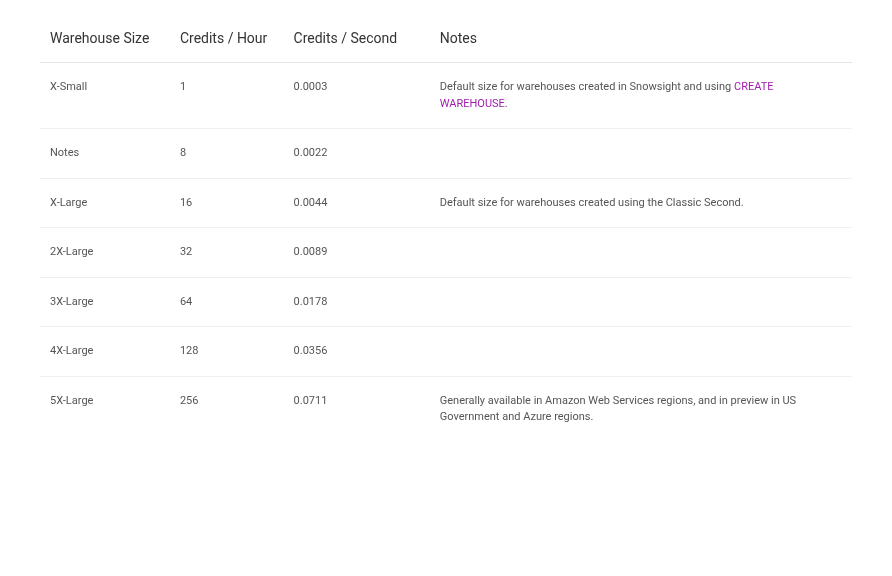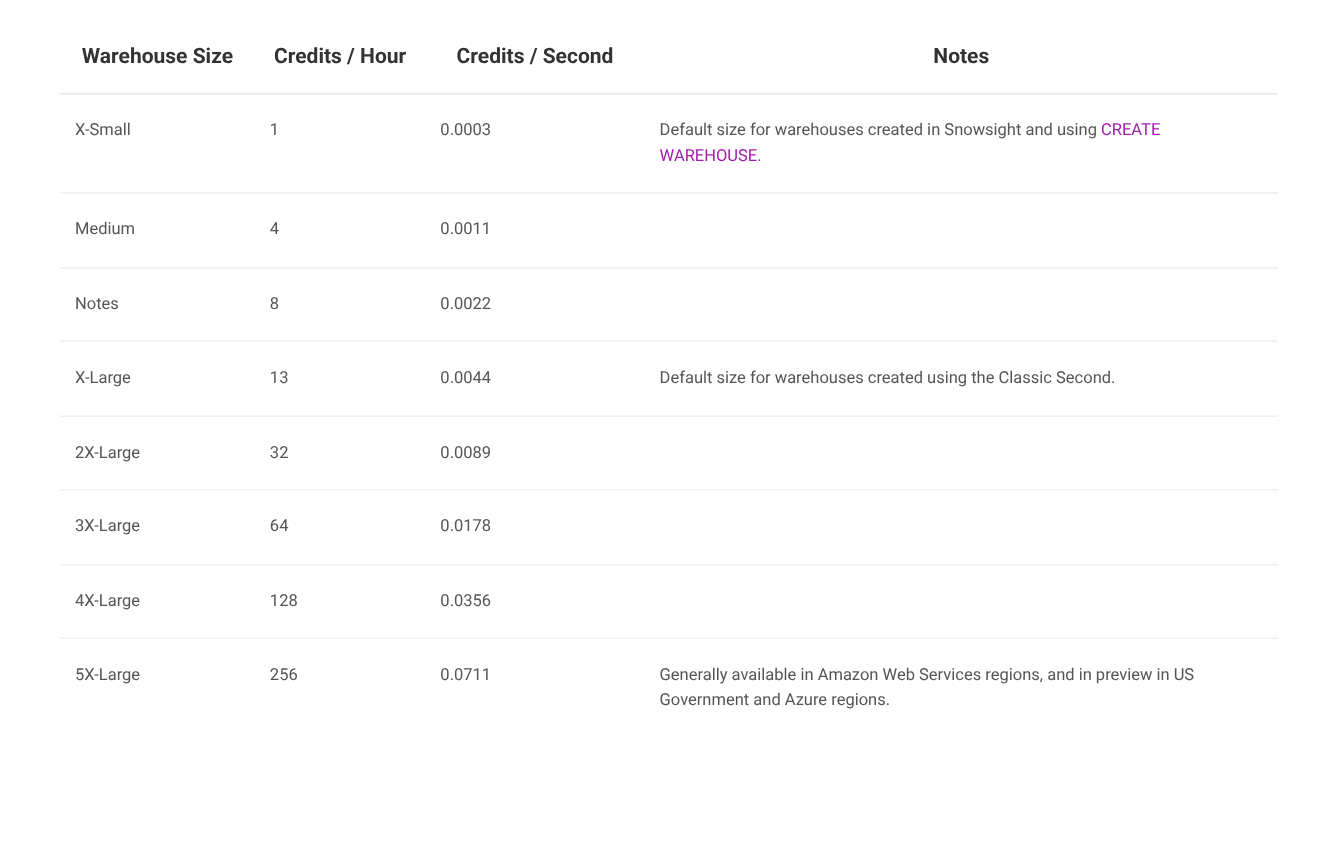--- a/index.html
+++ b/index.html
@@ -12,22 +12,22 @@
       font-size: 14px;
       color: #333;
       background: #fff;
       padding: 20px 40px;
     }
     table {
       width: 100%;
       border-collapse: collapse;
     }
     thead th {
-      text-align: center;
-      font-weight: 700;
+      text-align: left;
+      font-weight: 400;
       color: #333;
       padding: 10px 10px 16px 10px;
       font-size: 14px;
       border-bottom: 1px solid #e5e5e5;
     }
     tbody td {
       padding: 16px 10px;
       vertical-align: top;
       color: #555;
       border-bottom: 1px solid #f0f0f0;
@@ -61,34 +61,28 @@
   <tbody>
     <tr>
       <td>X-Small</td>
       <td>1</td>
       <td>0.0003</td>
       <td>
         <span>Default size for warehouses created in Snowsight and using </span><a href="#" class="link">CREATE WAREHOUSE</a><span>.</span>
       </td>
     </tr>
     <tr>
-      <td>Medium</td>
-      <td>4</td>
-      <td>0.0011</td>
-      <td></td>
-    </tr>
-    <tr>
       <td>Notes</td>
       <td>8</td>
       <td>0.0022</td>
       <td></td>
     </tr>
     <tr>
       <td>X-Large</td>
-      <td>13</td>
+      <td>16</td>
       <td>0.0044</td>
       <td>Default size for warehouses created using the Classic Second.</td>
     </tr>
     <tr>
       <td>2X-Large</td>
       <td>32</td>
       <td>0.0089</td>
       <td></td>
     </tr>
     <tr>

